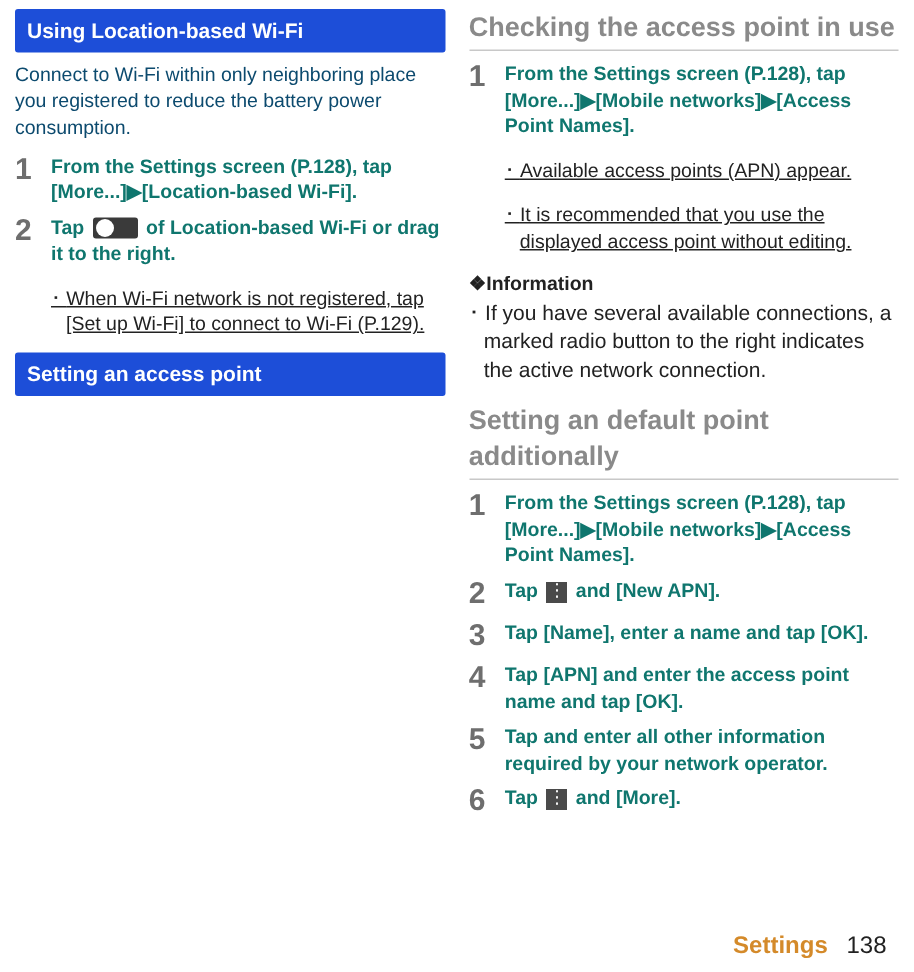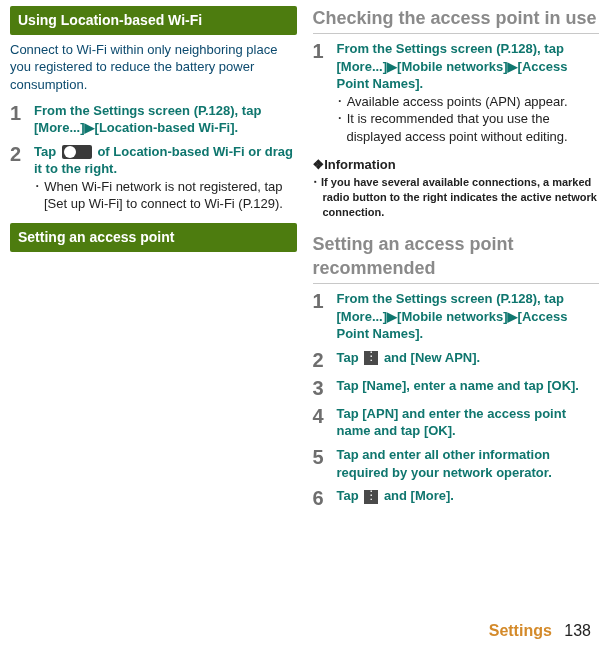--- a/index.html
+++ b/index.html
@@ -19,21 +19,21 @@
     padding: 6px 10px 0 10px;
     box-sizing: border-box;
     height: 620px;
     gap: 16px;
   }
   .col {
     flex: 1 1 0;
     min-width: 0;
   }
   .section-bar {
-    background: #4d7c0f;
+    background: #1d4ed8;
     color: #fff;
     font-weight: bold;
     font-size: 14px;
     padding: 5px 8px;
     border-radius: 2px;
     margin-bottom: 6px;
     margin-top: 10px;
   }
   .section-bar.first { margin-top: 0; }
   .sub-heading {
@@ -70,21 +70,22 @@
     font-weight: bold;
     color: #0f766e;
     font-size: 13px;
   }
   .step-body .note {
     font-weight: normal;
     color: #222;
     font-size: 13px;
     padding-left: 10px;
     text-indent: -10px;
-    margin-top: 0;
+    margin-top: 12px;
+    text-decoration: underline;
   }
   .step-body .note::before { content: "･ "; }
   .toggle-icon {
     display: inline-block;
     vertical-align: middle;
     width: 30px;
     height: 14px;
     background: #3a3a3a;
     border-radius: 2px;
     position: relative;
@@ -116,25 +117,24 @@
     font-size: 12px;
     line-height: 14px;
   }
   .info-heading {
     font-weight: bold;
     font-size: 13px;
     margin-top: 10px;
     margin-bottom: 2px;
   }
   .info-item {
-    font-size: 11px;
+    font-size: 14px;
     padding-left: 10px;
     text-indent: -10px;
     color: #222;
-    font-weight: bold;
   }
   .info-item::before { content: "･ "; }
   .footer {
     text-align: right;
     padding-right: 18px;
     font-size: 16px;
     margin-left: 24px;
   }
   .footer .label { color: #d48a2a; font-weight: bold; margin-right: 8px;}
   .footer .num { color: #222; }
@@ -176,21 +176,21 @@
       <div class="step-body">
         <span class="instr">From the Settings screen (P.128), tap [More...]▶[Mobile networks]▶[Access Point Names].</span>
         <div class="note">Available access points (APN) appear.</div>
         <div class="note">It is recommended that you use the displayed access point without editing.</div>
       </div>
     </div>
 
     <div class="info-heading">❖Information</div>
     <div class="info-item">If you have several available connections, a marked radio button to the right indicates the active network connection.</div>
 
-    <div class="sub-heading" style="margin-top:12px">Setting an access point recommended</div>
+    <div class="sub-heading" style="margin-top:12px">Setting an default point additionally</div>
 
     <div class="step">
       <div class="step-num">1</div>
       <div class="step-body"><span class="instr">From the Settings screen (P.128), tap [More...]▶[Mobile networks]▶[Access Point Names].</span></div>
     </div>
 
     <div class="step">
       <div class="step-num">2</div>
       <div class="step-body">
         <span class="instr">Tap </span>

